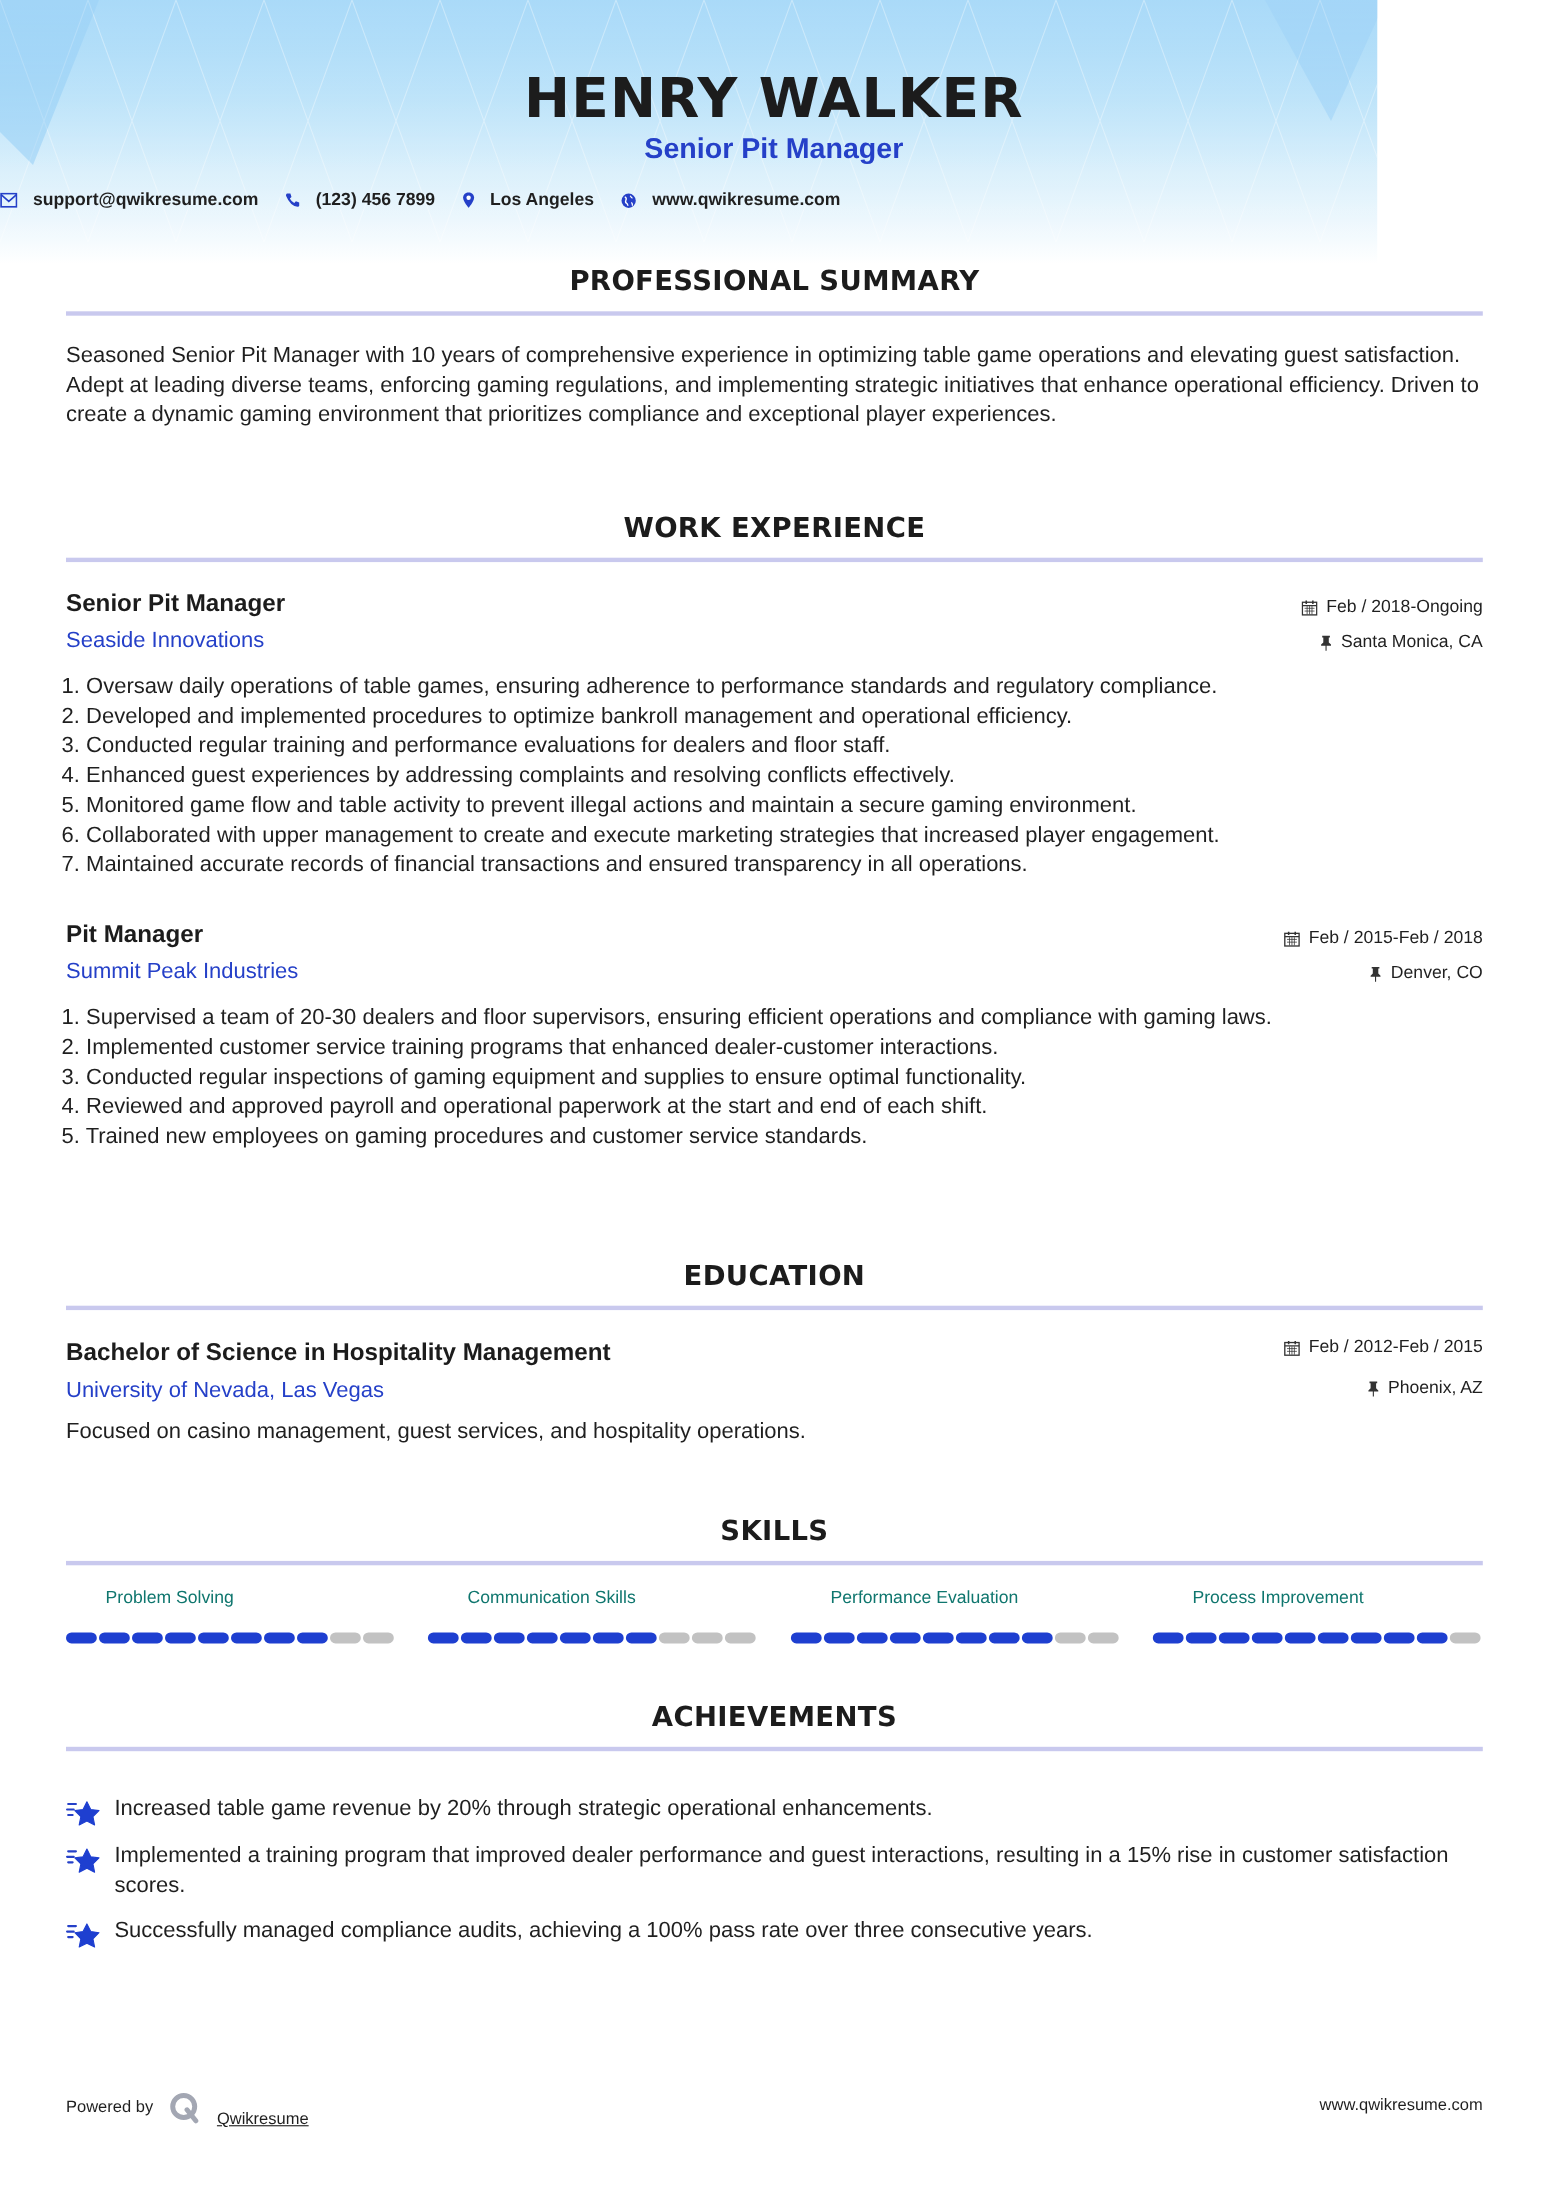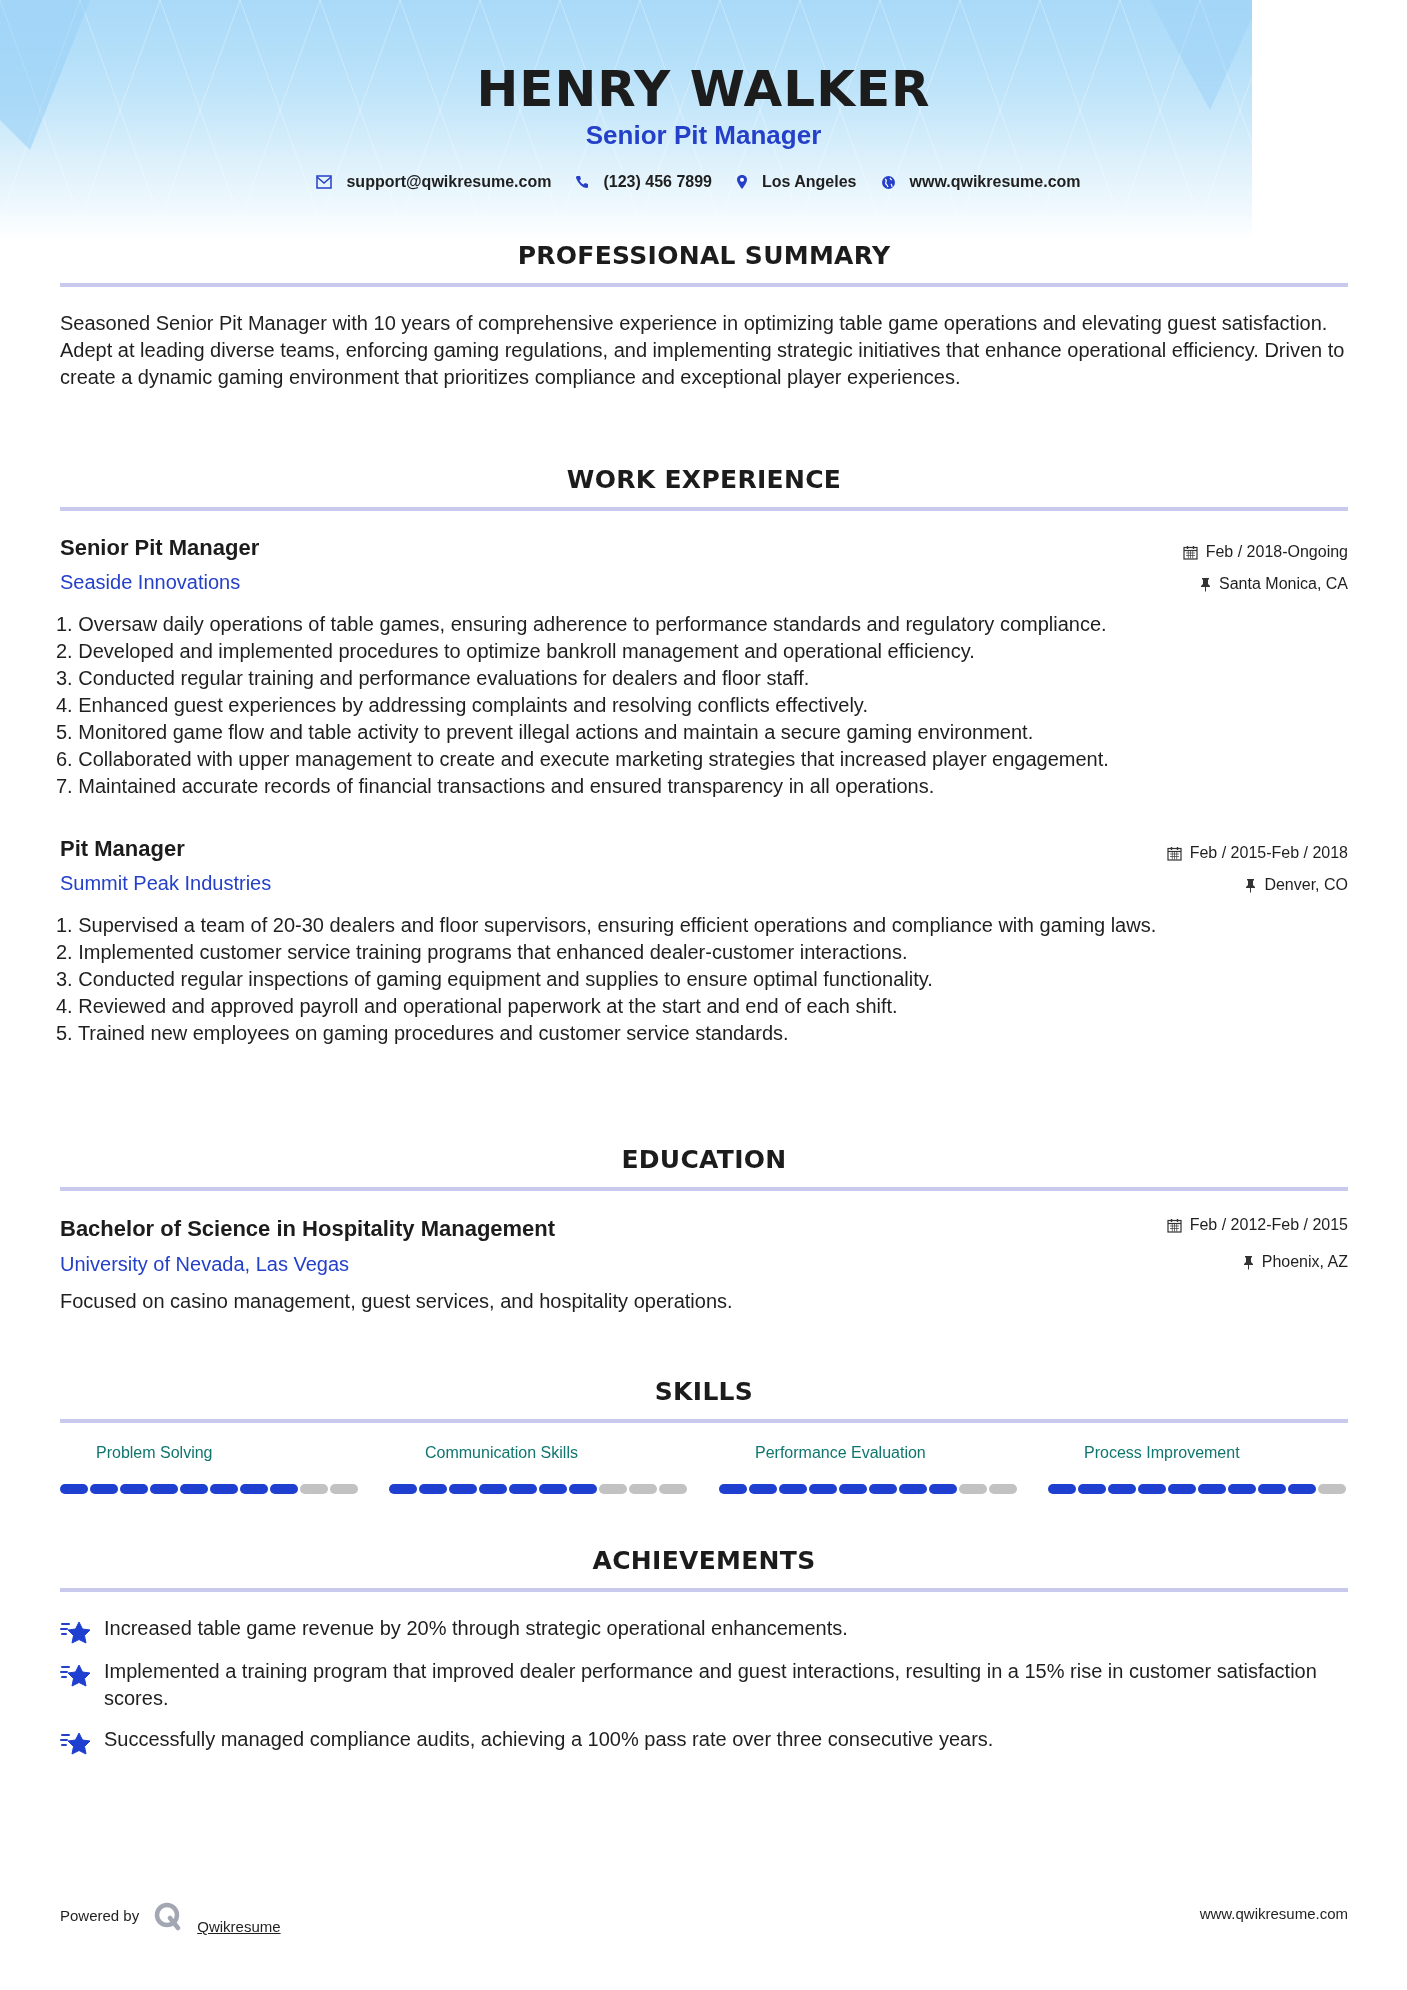--- a/index.html
+++ b/index.html
@@ -15,21 +15,21 @@
   .name {
     position: absolute; left: 0; width: 1407px; top: 60px; text-align: center;
     font-family: "DejaVu Sans", sans-serif; font-weight: bold; font-size: 50px; letter-spacing: 1px; color: #1c1c1c;
   }
   .job-title {
     position: absolute; left: 0; width: 1407px; top: 120px; text-align: center;
     font-weight: bold; font-size: 26px; color: #2540c8;
   }
   .contact {
     position: absolute; left: 0; width: 1407px; top: 173px;
-    display: flex; justify-content: center; align-items: center; gap: 14px;
+    display: flex; align-items: center; gap: 14px;
     font-size: 16px; font-weight: bold; color: #1f1f1f;
   }
   .contact .ci { display: flex; align-items: center; gap: 14px; margin-right: 10px; }
   .contact svg { display: block; }
 
   .section-title {
     position: absolute; left: 60px; width: 1288px; text-align: center;
     font-family: "DejaVu Sans", sans-serif; font-size: 25px; font-weight: bold; color: #1c1c1c; letter-spacing: 0.3px;
   }
   .rule { position: absolute; left: 60px; width: 1288px; height: 4px; background: #c9c9ee; }
@@ -42,21 +42,21 @@
 
   .bullets { position: absolute; left: 56px; width: 1290px; list-style: none; font-size: 20px; line-height: 27px; }
   .bullets li { white-space: nowrap; }
 
   .skill { position: absolute; width: 300px; }
   .skill .label { font-size: 16px; color: #0f766e; height: 28px; margin-left: 36px; }
   .skill .bar { display: flex; gap: 2px; margin-top: 12px; }
   .skill .seg { width: 28px; height: 10px; border-radius: 5px; background: #c2c2c2; }
   .skill .seg.on { background: #1e3fd0; }
 
-  .ach { position: absolute; left: 60px; width: 1290px; display: flex; align-items: flex-start; gap: 12px; }
+  .ach { position: absolute; left: 60px; width: 1290px; display: flex; align-items: flex-start; gap: 12px; margin-top: 16px; }
   .ach .txt { font-size: 20px; line-height: 27px; color: #1f1f1f; width: 1250px; }
   .ach svg { flex: 0 0 auto; margin-top: 4px; }
 
   .footer-left { position: absolute; left: 60px; top: 1896px; display: flex; align-items: center; gap: 14px; font-size: 15px; color: #1f1f1f; }
   .footer-left a { color: #1f1f1f; text-decoration: underline; margin-top: 22px; }
   .footer-right { position: absolute; right: 59px; top: 1905px; font-size: 15px; color: #1f1f1f; }
 </style>
 </head>
 <body>
 

